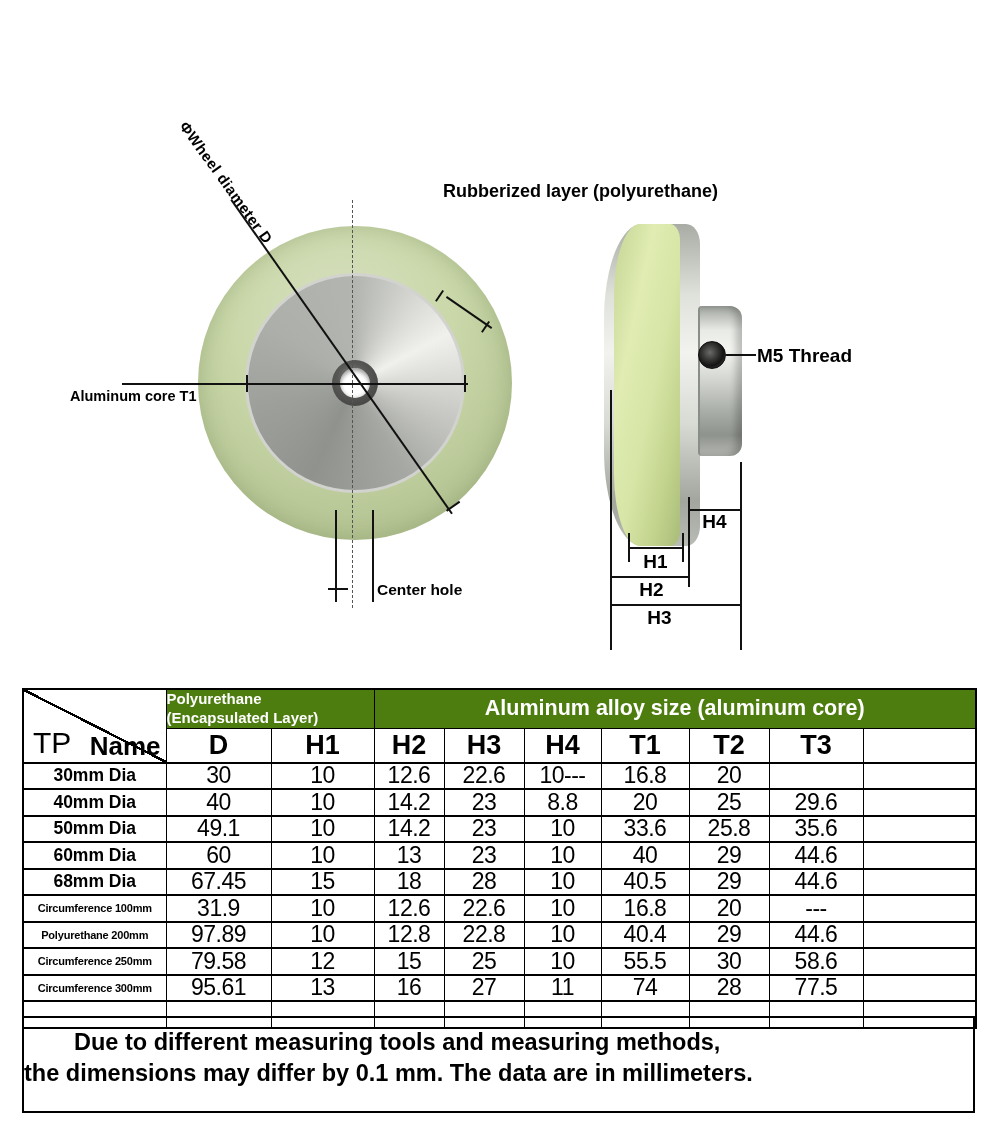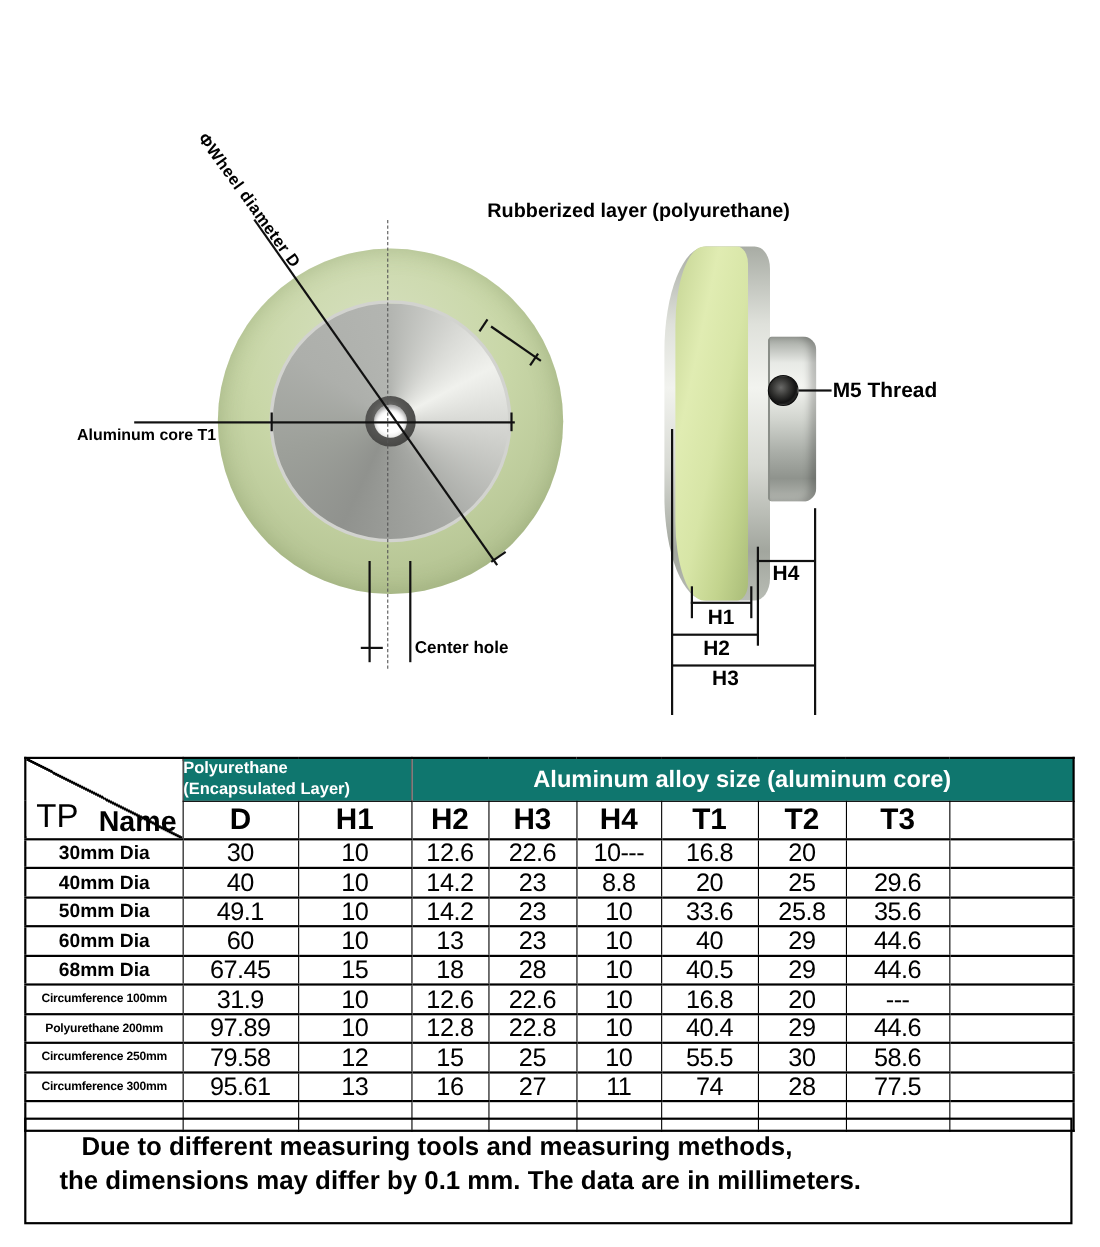--- a/index.html
+++ b/index.html
@@ -52,33 +52,33 @@
 
   
   table.spec{position:absolute;left:22px;top:688px;width:953px;border-collapse:collapse;
         table-layout:fixed;border:2.5px solid #000;}
   table.spec th,table.spec td{border:1.5px solid #000;padding:0;overflow:hidden;}
   table.spec tbody td{border-top-width:2.5px;}
   th.corner{position:relative;height:69px;
         background:linear-gradient(to top right,transparent calc(50% - 1.2px),#000 calc(50% - 1.2px),#000 calc(50% + 1.2px),transparent calc(50% + 1.2px));}
   .corner-top{position:absolute;left:9px;top:1px;font-size:30px;font-weight:normal;margin-top:35px;}
   .corner-bottom{position:absolute;right:5px;bottom:0px;font-size:26px;font-weight:bold;}
-  th.ghead{background:#0f766e;color:#fff;height:35px;}
+  th.ghead{background:#4d7c0f;color:#fff;height:35px;}
   th.ghead-poly{font-size:15px;text-align:left;padding-left:9px;line-height:1.25;white-space:pre-line;}
   th.ghead-alu{font-size:21.5px;border-left:3px solid #fff;}
   tr.letters th{height:33px;font-size:27px;font-weight:bold;background:#fff;}
   td.val{height:24.5px;text-align:center;font-size:23px;letter-spacing:-.5px;line-height:1;}
   td.name{text-align:center;font-weight:bold;}
   td.name-big{font-size:17.5px;}
   td.name-small{font-size:11px;letter-spacing:-.2px;}
 
   .note{position:absolute;left:22px;top:1016px;width:953px;height:97px;border:2.5px solid #000;
         box-sizing:border-box;font-weight:bold;font-size:23.5px;line-height:1.32;padding-top:9px;}
   .note .l1{padding-left:50px;}
-  .note .l2{padding-left:30px;}
+  .note .l2{}
 </style>
 </head>
 <body>
 
 <div class="page">
 
   <div>
 
     <div class="disc">
       <div class="alucone"></div>

